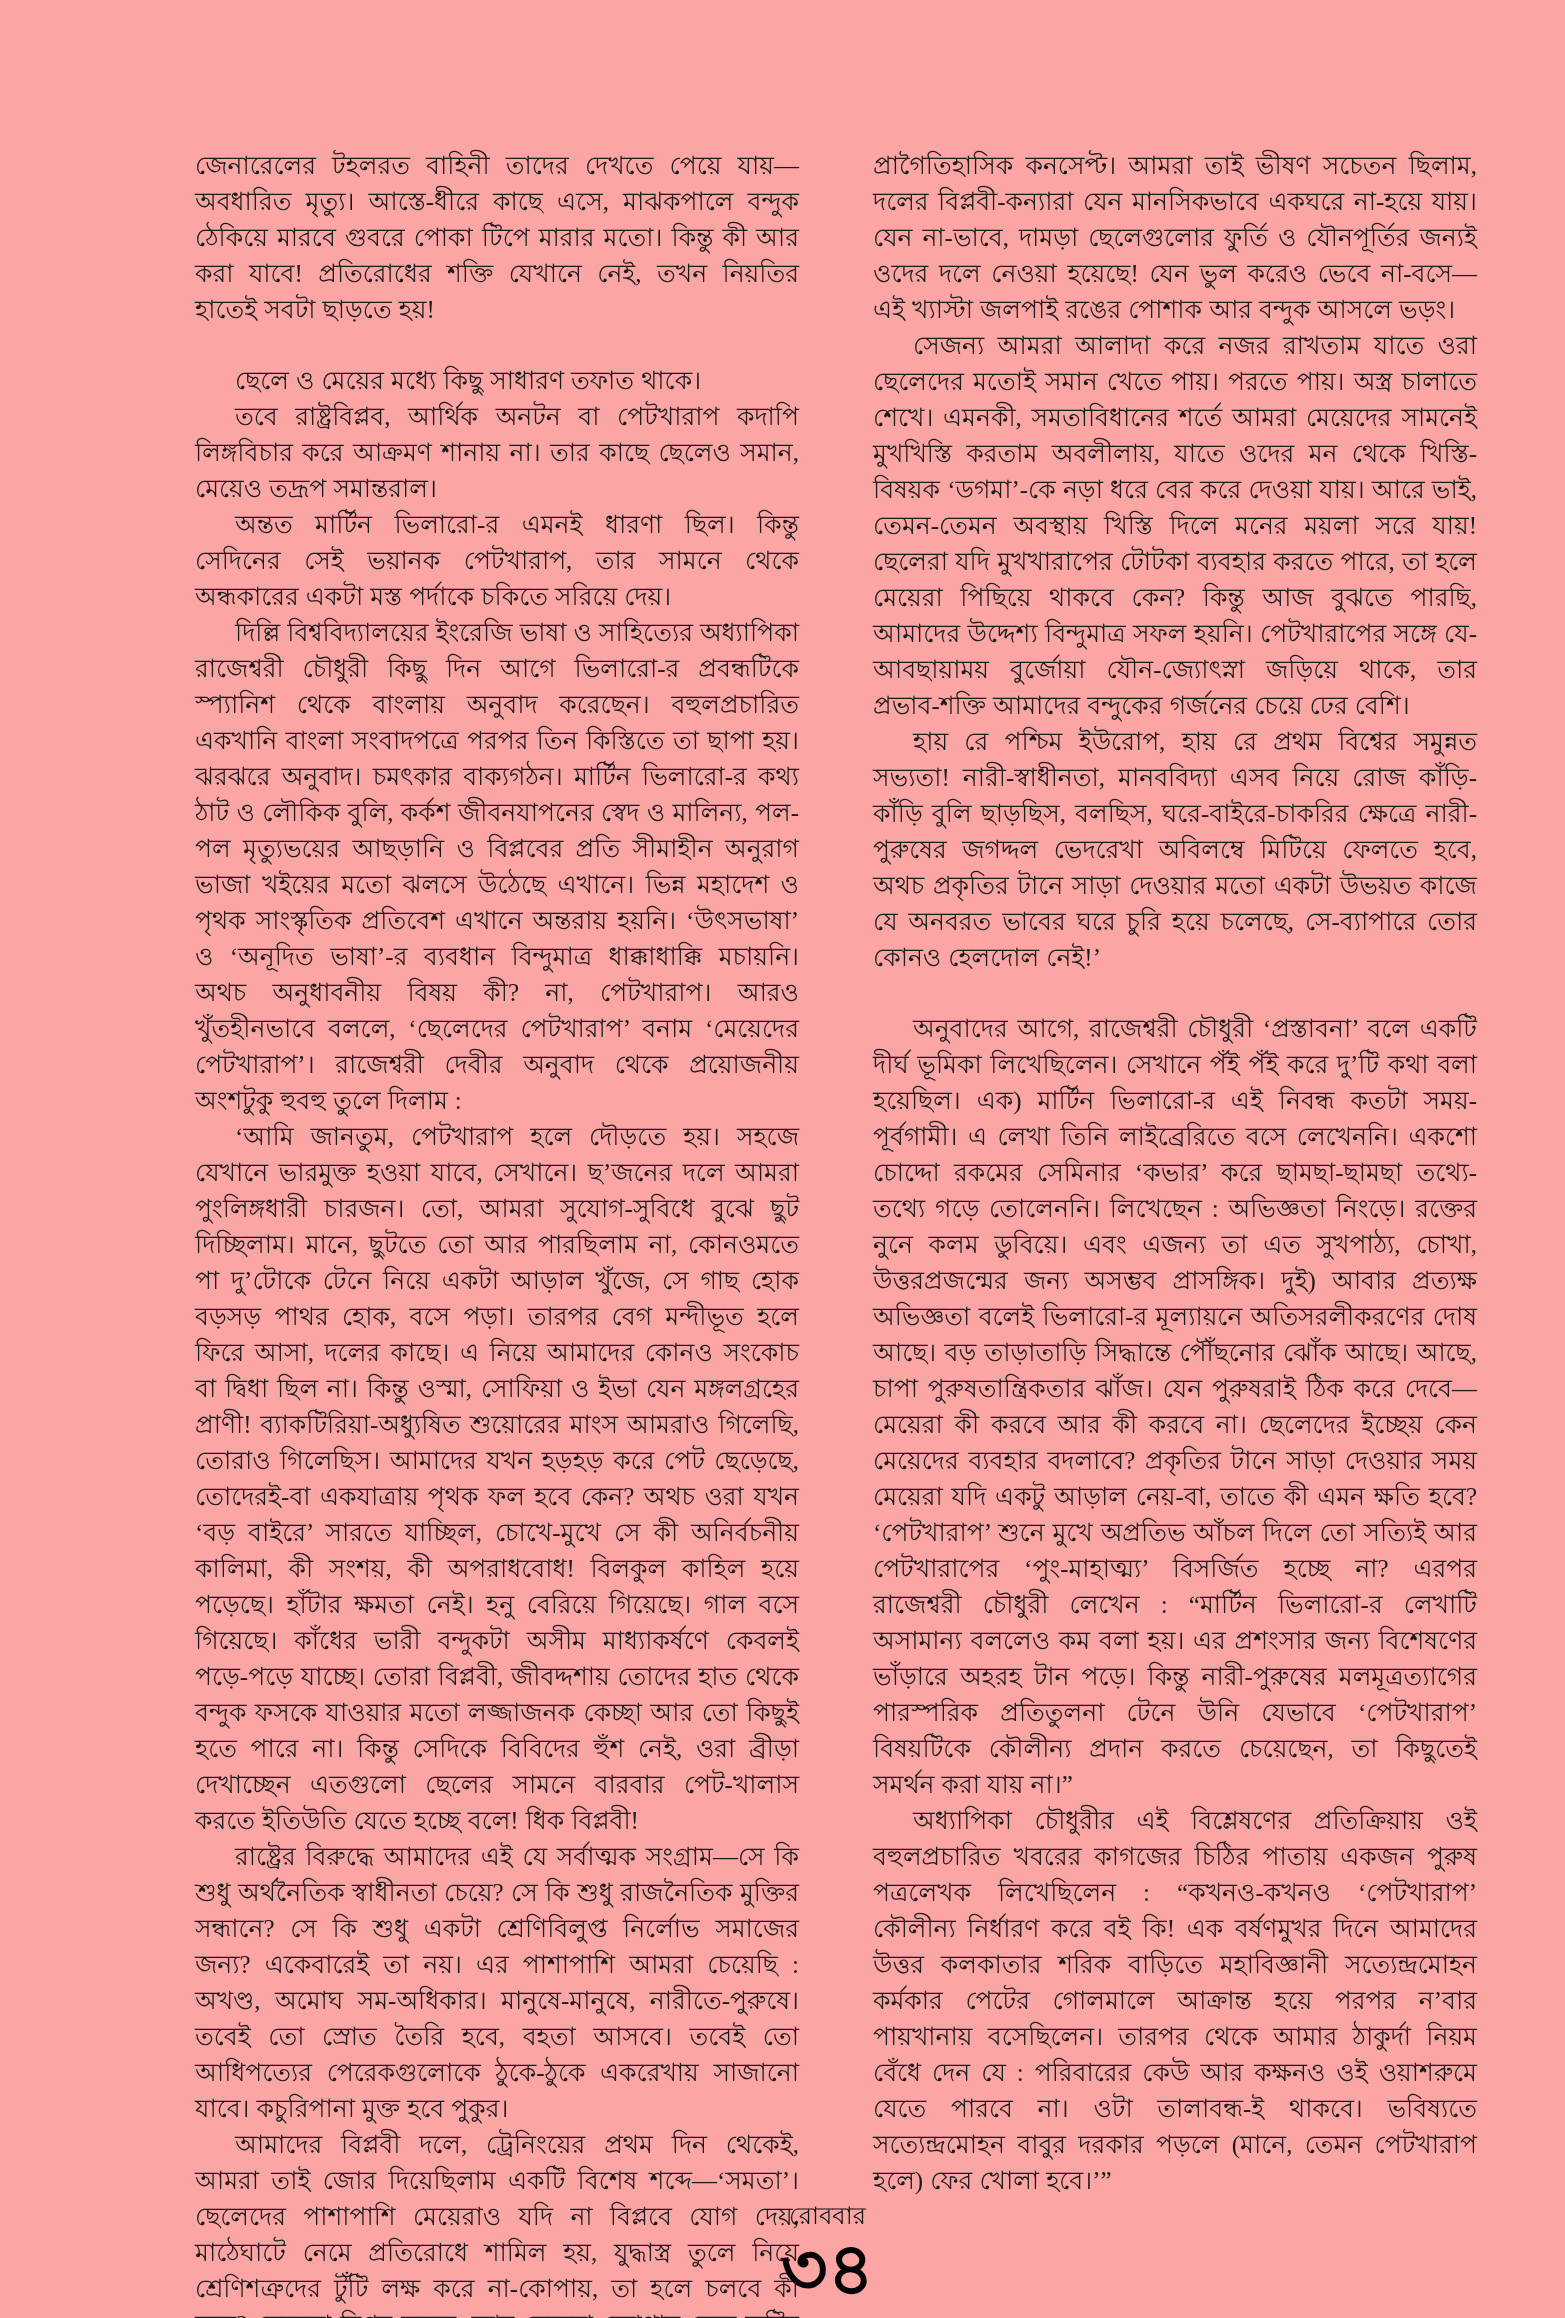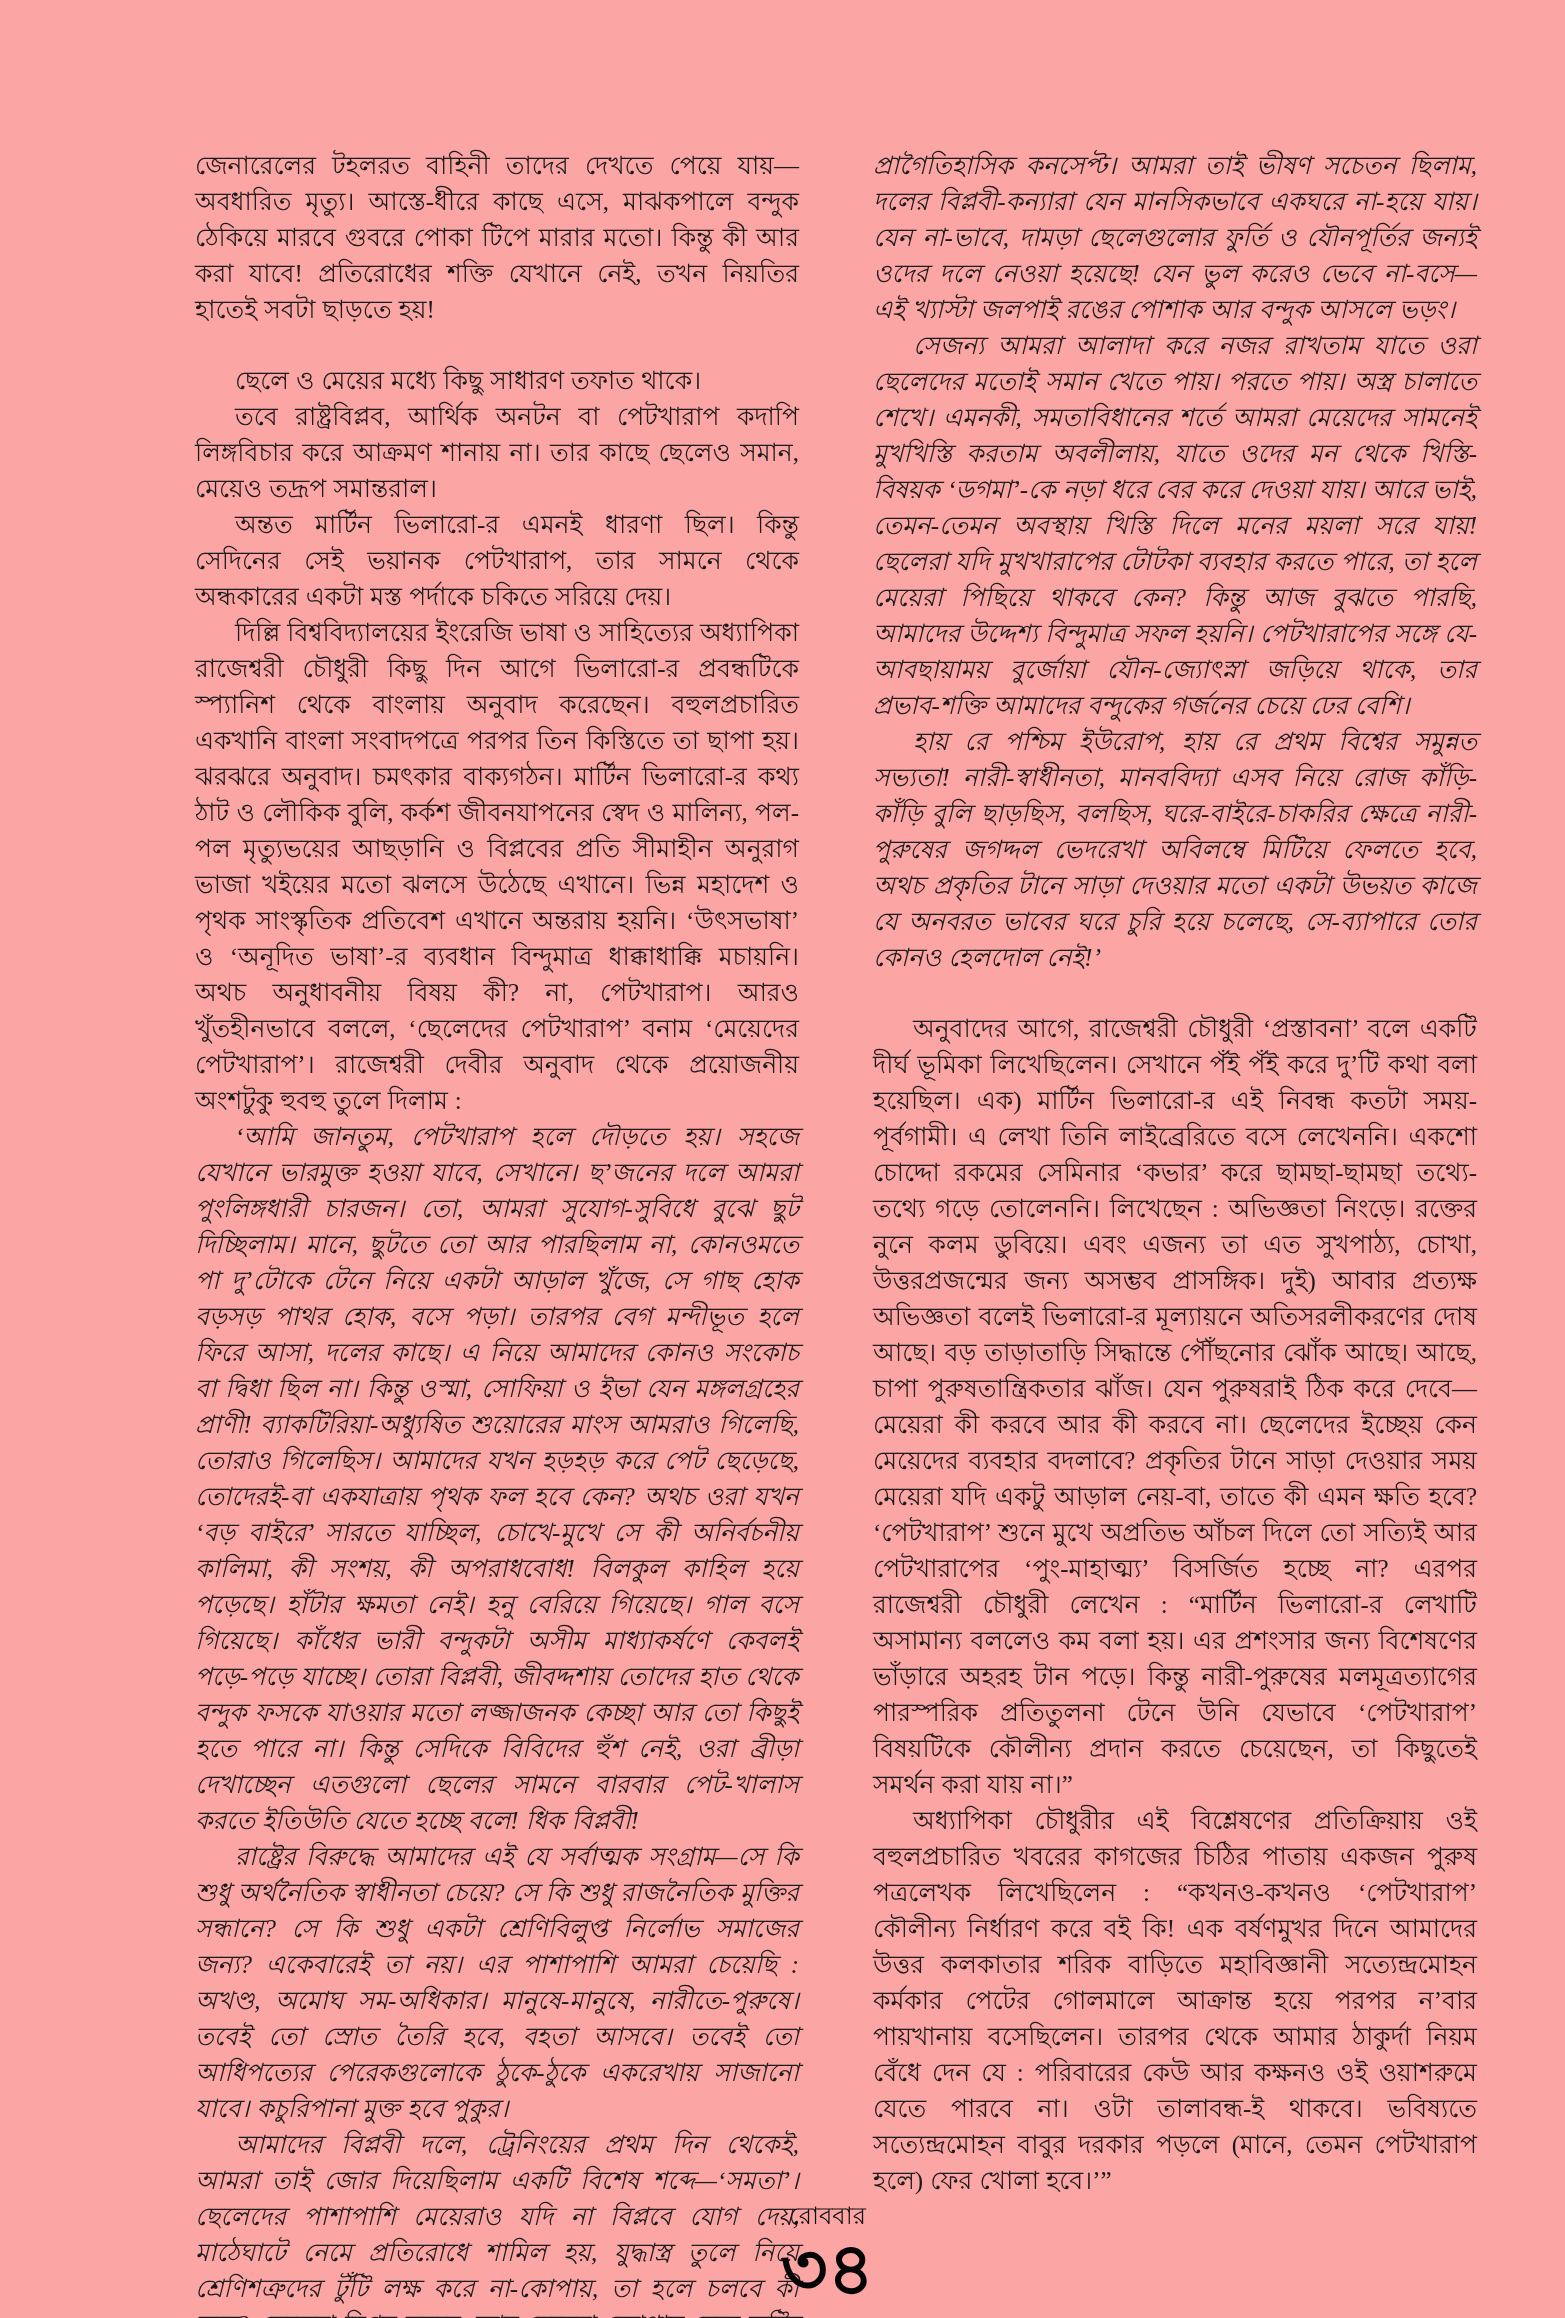--- a/index.html
+++ b/index.html
@@ -34,21 +34,20 @@
     text-indent: 1.6em;
     word-spacing: 0.8px;
   }
   .col p.noindent {
     text-indent: 0;
   }
   .col p.gap {
     margin-top: 35px;
   }
   .col p.quote {
-    font-style: italic;
   }
   .footer {
     position: absolute;
     top: 2202px;
     left: 187px;
     width: 1281px;
     text-align: center;
   }
   .magazine-name {
     font-size: 24px;

